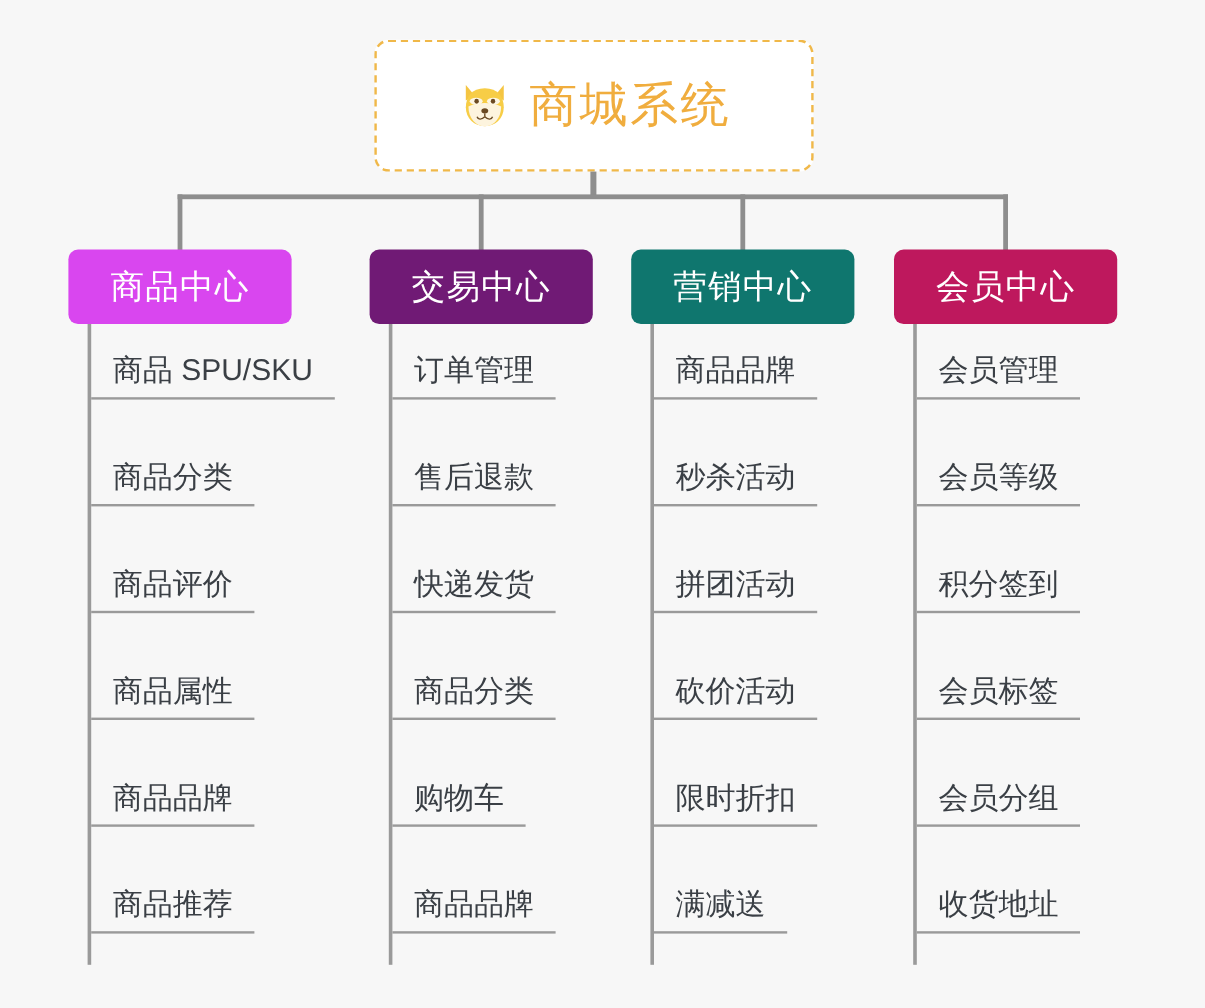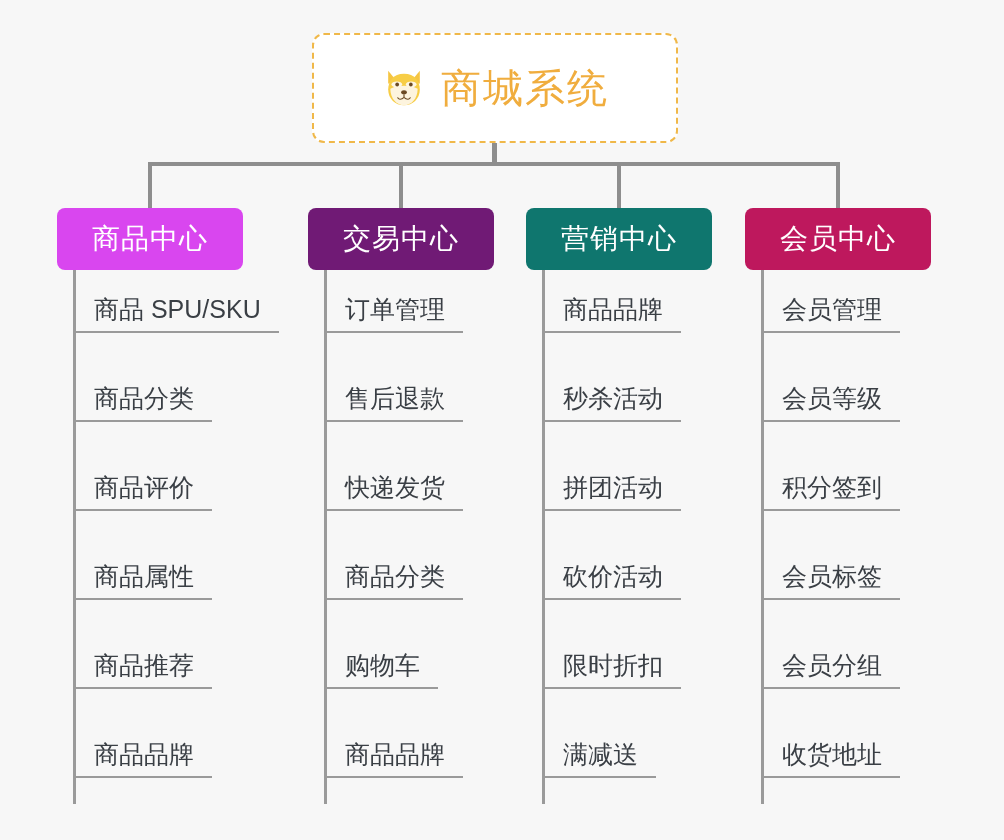--- a/index.html
+++ b/index.html
@@ -153,24 +153,24 @@
       <div class="leaf">
           <span class="leaf-inner">商品分类</span>
         </div>
       <div class="leaf">
           <span class="leaf-inner">商品评价</span>
         </div>
       <div class="leaf">
           <span class="leaf-inner">商品属性</span>
         </div>
       <div class="leaf">
+          <span class="leaf-inner">商品品牌</span>
+        </div>
+      <div class="leaf">
           <span class="leaf-inner">商品推荐</span>
-        </div>
-      <div class="leaf">
-          <span class="leaf-inner">商品品牌</span>
         </div>
     </div>
   </div>
 
   <div class="branch" style="left:308px;width:186px">
     <div class="branch-head" style="background:#701a75">
       <span>交易中心</span>
     </div>
     <div class="branch-body">
       <div class="leaf">

